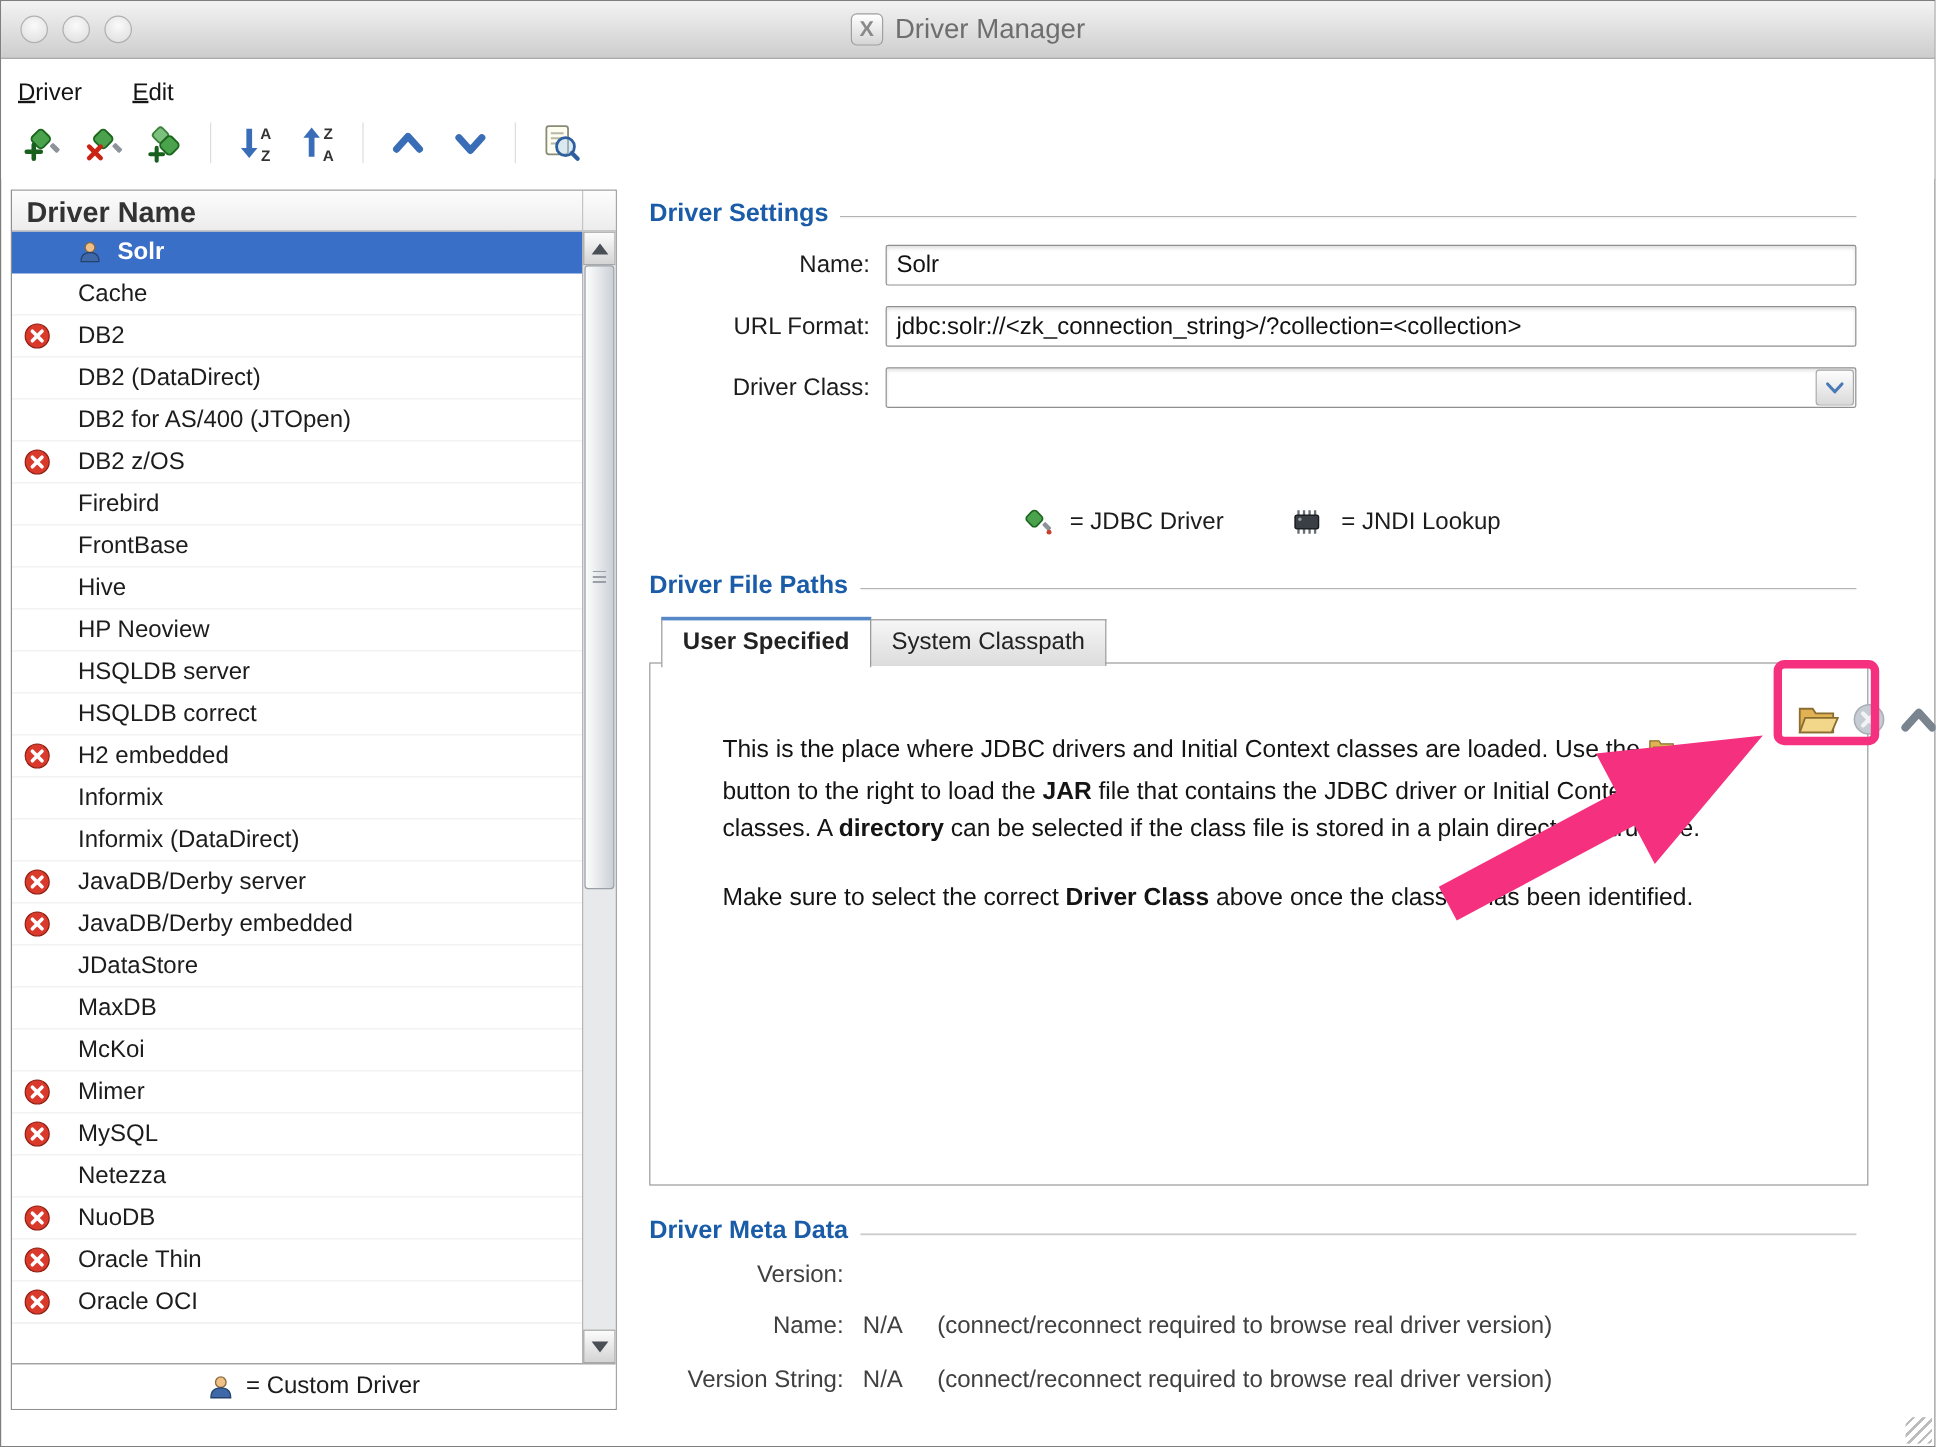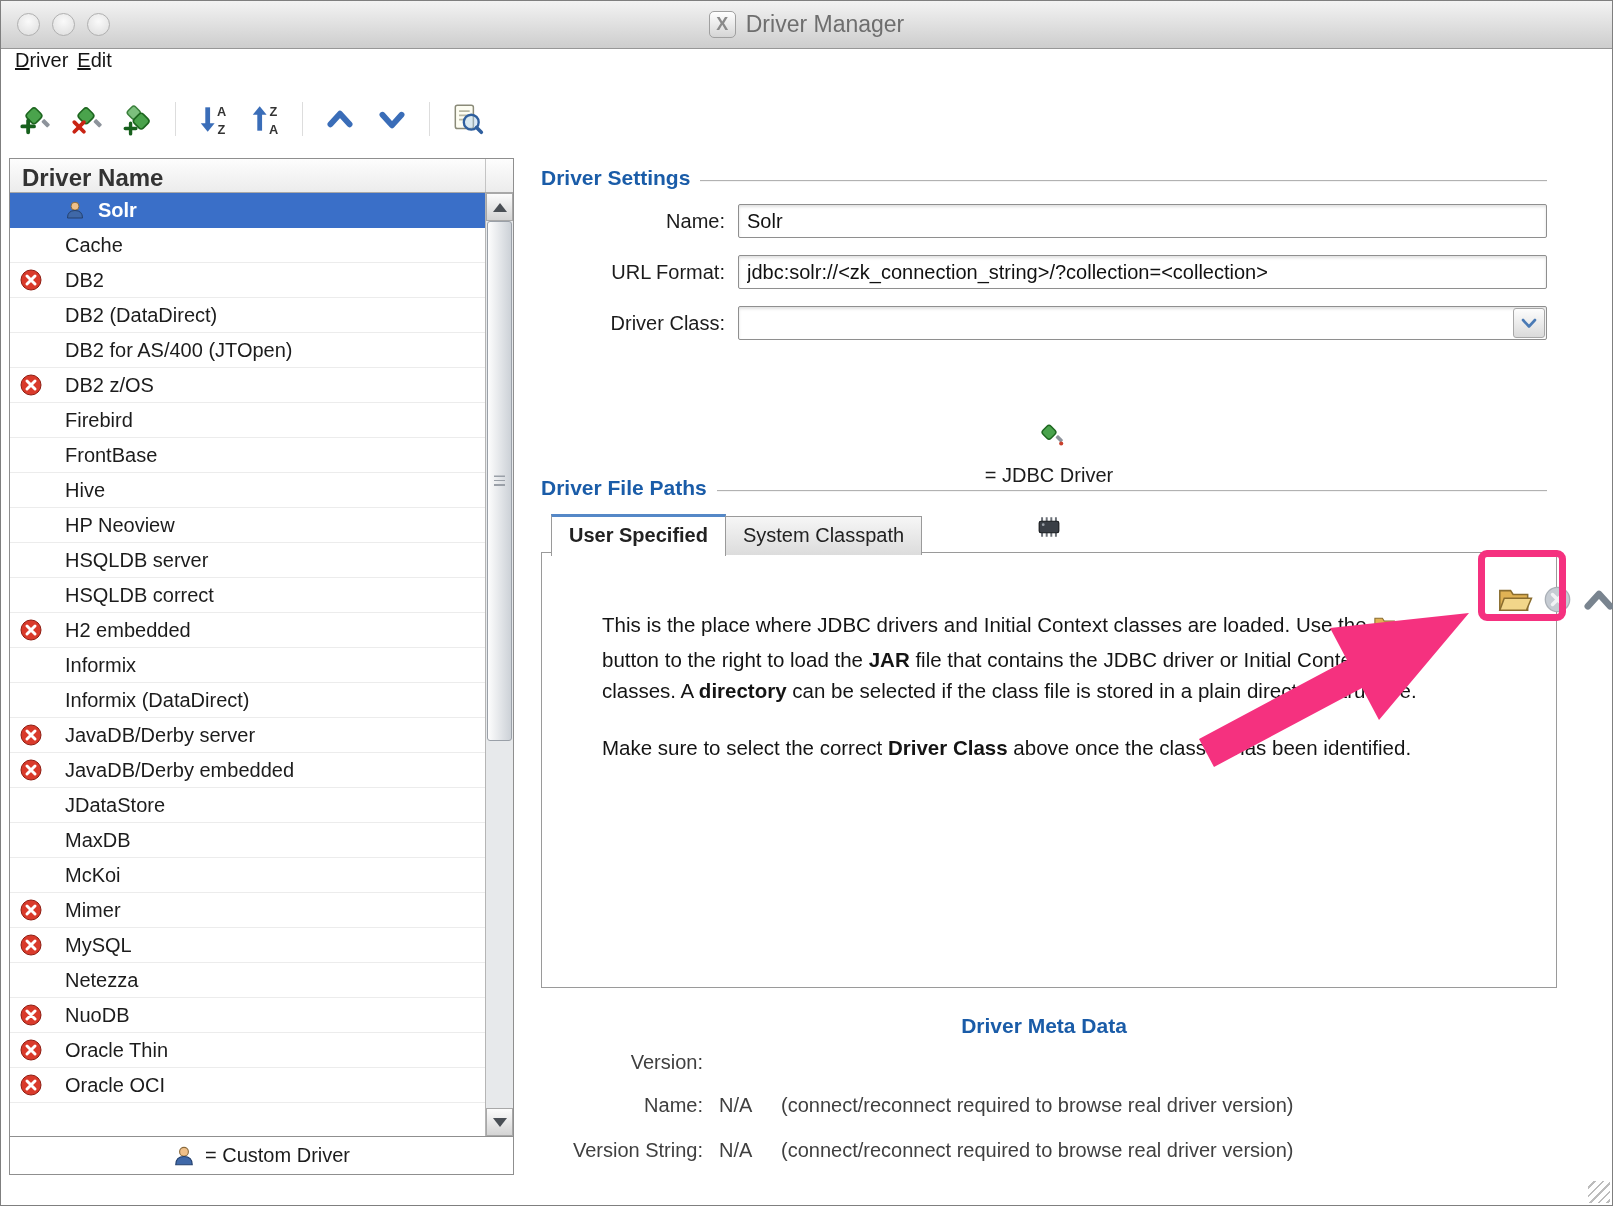--- a/index.html
+++ b/index.html
@@ -9,21 +9,21 @@
   .window { position: absolute; inset: 0; background: #fff; border: 1px solid #7f7f7f; }
 
   
   .titlebar { height: 48px; background: linear-gradient(#f3f3f3, #cdcdcd); border-bottom: 1px solid #979797; position: relative; }
   .lights { position: absolute; left: 16px; top: 12px; display: flex; gap: 12px; }
   .light { width: 23px; height: 23px; border-radius: 50%; background: radial-gradient(circle at 50% 35%, #fafafa, #dcdcdc); border: 1px solid #b0b0b0; }
   .title-wrap { position: absolute; inset: 0; display: flex; align-items: center; justify-content: center; gap: 10px; color: #6e6e6e; font-size: 23px; }
   .x11-icon { width: 27px; height: 27px; border: 1px solid #a0a0a0; border-radius: 5px; background: linear-gradient(#ffffff, #d5d5d5); color: #8a8a8a; font-weight: bold; font-size: 18px; display: flex; align-items: center; justify-content: center; }
 
   
-  .menubar { height: 40px; background: #fff; display: flex; align-items: flex-start; gap: 9px; padding-left: 14px; font-size: 20px; color: #141414; }
+  .menubar { height: 40px; background: #fff; display: flex; align-items: flex-end; gap: 42px; padding-left: 14px; font-size: 20px; color: #141414; }
   .menu-item { cursor: default; }
 
   
   .toolbar { height: 60px; background: #fff; display: flex; align-items: center; padding-left: 12px; gap: 10px; }
   .tb-btn { width: 42px; height: 42px; display: flex; align-items: center; justify-content: center; }
   .tb-sep { width: 1px; height: 34px; background: #ddd; margin: 0 6px; }
 
   
   .left-panel { position: absolute; left: 8px; top: 157px; width: 505px; height: 1017px; border: 1px solid #8f8f8f; background: #fff; display: flex; flex-direction: column; }
   .list-header { height: 34px; display: flex; border-bottom: 1px solid #a8a8a8; background: linear-gradient(#fdfdfd, #ececec); font-weight: bold; font-size: 24px; color: #333; flex: 0 0 auto; }
@@ -54,21 +54,21 @@
   .section-title { color: #1a5ca8; font-weight: bold; font-size: 21px; white-space: nowrap; }
   .section-rule { flex: 1; height: 2px; border-top: 1px solid #b2b2b2; border-bottom: 1px solid #f4f4f4; margin-top: 5px; }
 
   .form-row { left: 0; right: 10px; display: flex; align-items: center; }
   .form-label { width: 197px; text-align: right; padding-right: 13px; font-size: 20px; color: #1c1c1c; flex: 0 0 auto; }
   .form-input { flex: 1; height: 34px; border: 1px solid #8f8f8f; border-radius: 2px; box-shadow: inset 0 2px 3px rgba(0,0,0,.12); font-size: 20px; padding: 0 8px; font-family: inherit; color: #111; background: #fff; min-width: 0; }
   .combo { position: relative; flex: 1; display: flex; }
   .combo .form-input { padding-right: 42px; }
   .combo-btn { position: absolute; right: 2px; top: 2px; bottom: 2px; width: 32px; background: linear-gradient(#fdfdfd, #dadada); border: 1px solid #a8a8a8; border-radius: 3px; display: flex; align-items: center; justify-content: center; }
 
-  .legend { left: 0; right: 0; display: flex; justify-content: center; align-items: center; gap: 14px; font-size: 20px; color: #1c1c1c; flex-direction: column; }
+  .legend { left: 0; right: 0; display: flex; justify-content: center; align-items: center; gap: 14px; font-size: 20px; color: #1c1c1c; }
   .legend .gap { width: 26px; }
 
   .tabs { display: flex; align-items: flex-end; left: 10px; }
   .tab { font-size: 20px; padding: 7px 17px 8px; border: 1px solid #9a9a9a; border-bottom: none; background: linear-gradient(#f6f6f6, #dcdcdc); color: #222; position: relative; z-index: 2; }
   .tab.active { background: #fff; font-weight: bold; border-top: 3px solid #5588c7; margin-bottom: -1px; padding-bottom: 9px; z-index: 3; }
   .tab.inactive { margin-left: -1px; }
 
   .paths-box { left: 0; right: 0; border: 1px solid #9a9a9a; background: #fff; z-index: 1; }
   .paths-text { position: absolute; left: 60px; top: 56px; width: 815px; font-size: 20.5px; line-height: 31px; color: #141414; }
   .paths-text p + p { margin-top: 26px; }
@@ -431,21 +431,21 @@
         </span>
         <span class="side-btn">
           <svg viewBox="0 0 28 28" width="31" height="31">
             <polygon points="9,3 19,3 25,9 25,19 19,25 9,25 3,19 3,9" fill="#b9bfc7" stroke="#9aa0a7" stroke-width="1.2"></polygon>
             <text x="14" y="16.8" font-size="6.5" font-weight="bold" fill="#ffffff" text-anchor="middle" font-family="Liberation Sans, sans-serif">STOP</text>
           </svg>
         </span>
       </div>
     </div>
 
-    <div class="abs section-header" style="top:856px;flex-direction:column;">
+    <div class="abs section-header" style="top:856px;">
       <span class="section-title">Driver Meta Data</span>
       <span class="section-rule"></span>
     </div>
 
     <div class="abs meta-row" style="top:893px;">
       <span class="meta-label">Version:</span>
     </div>
     <div class="abs meta-row" style="top:936px;">
       <span class="meta-label">Name:</span>
       <span class="meta-value">N/A</span>

